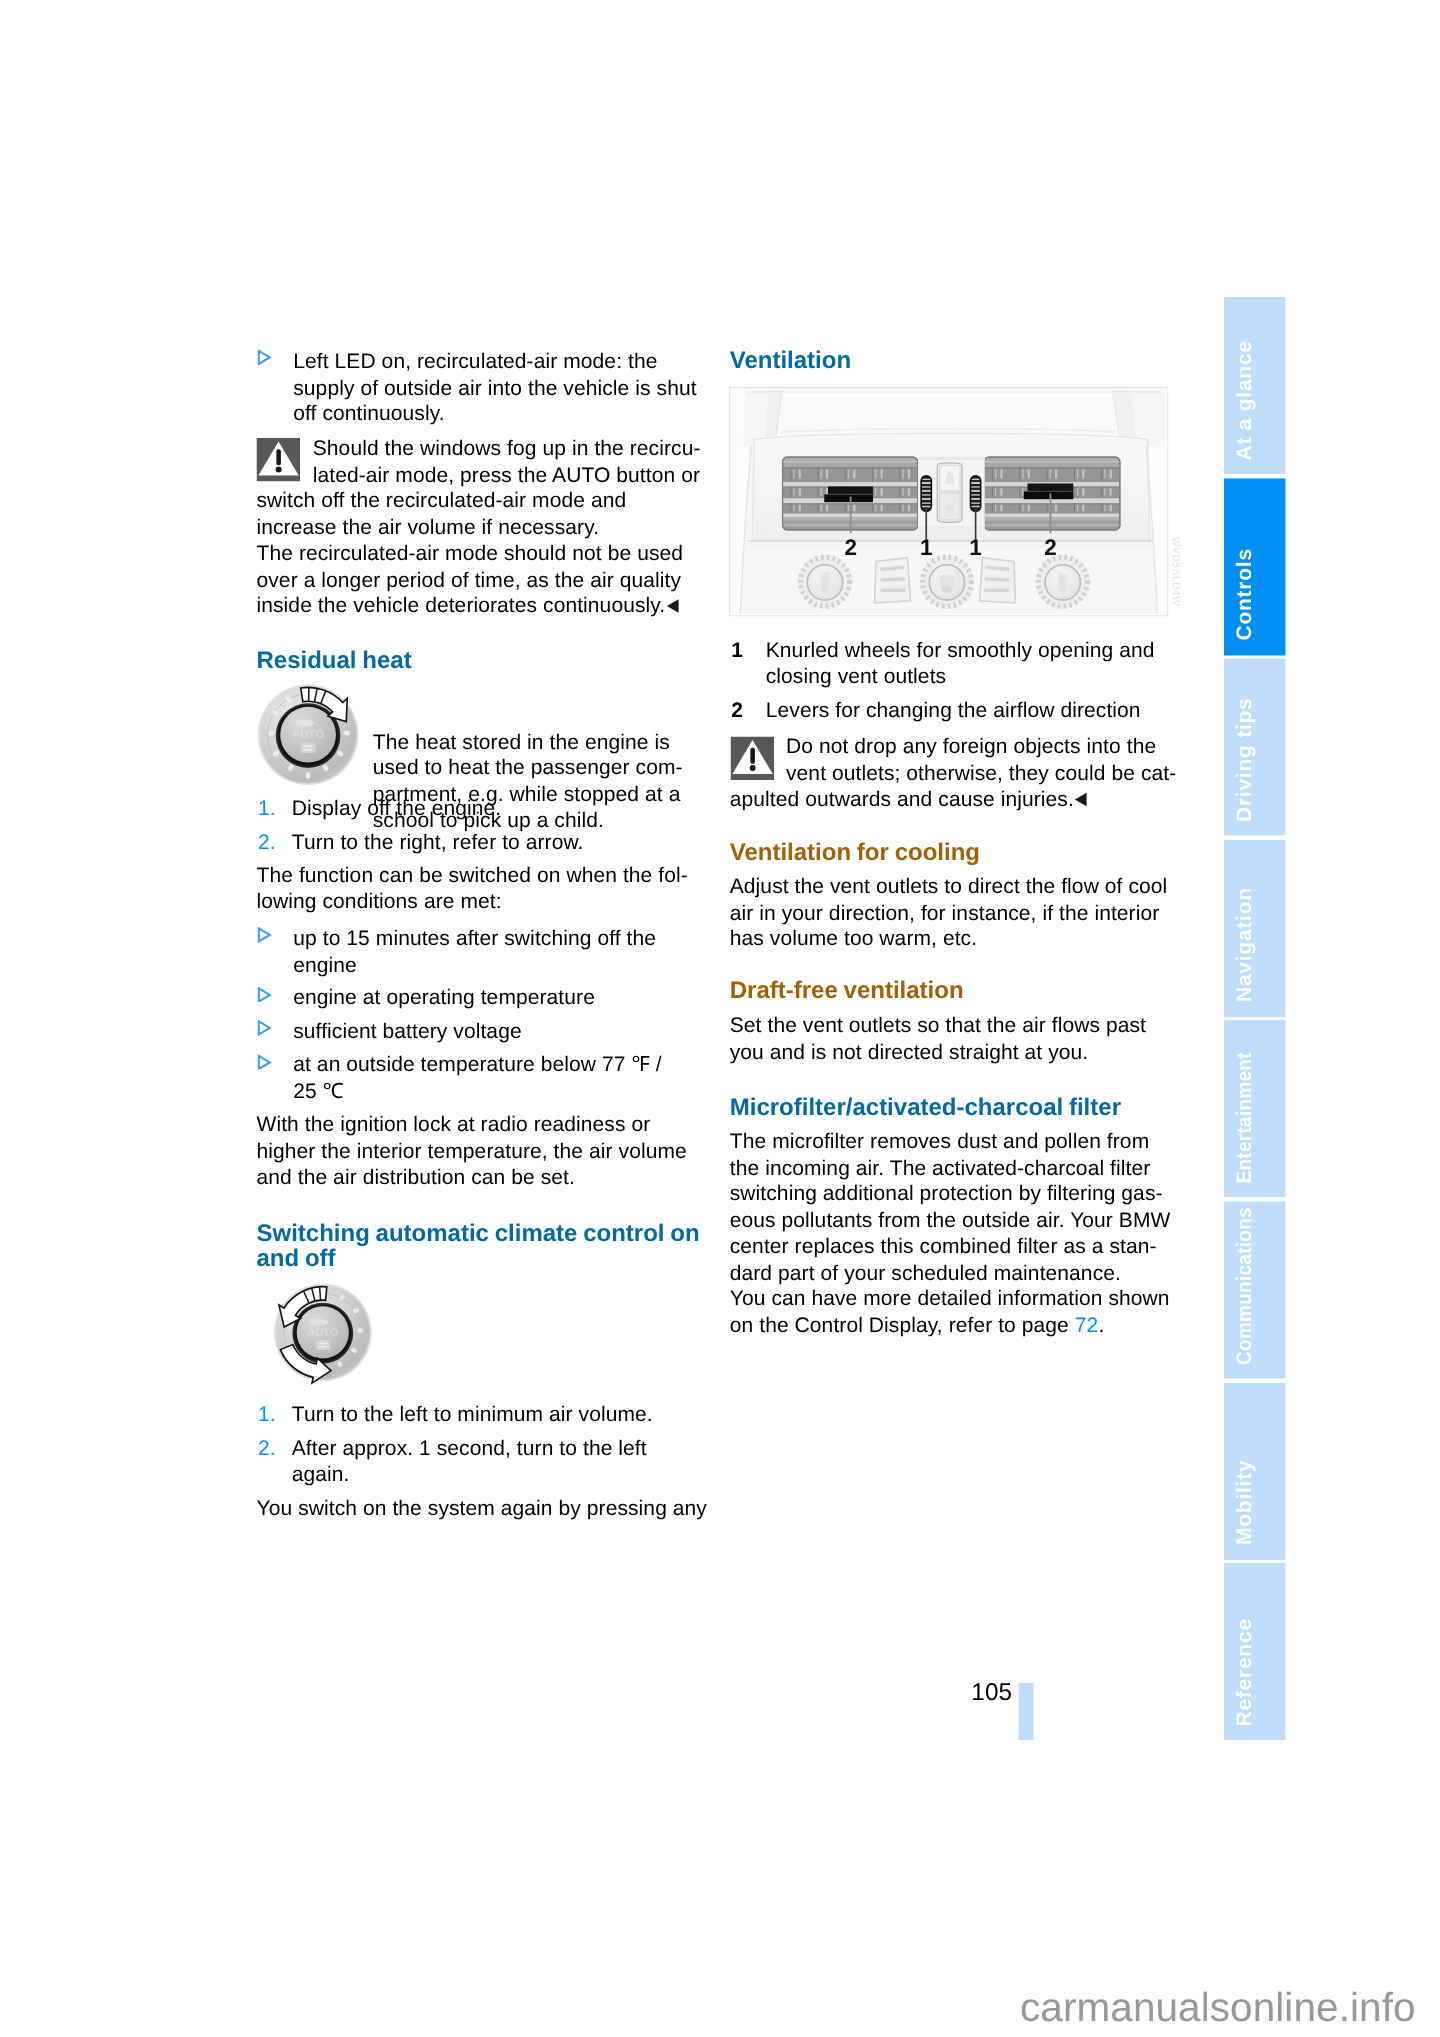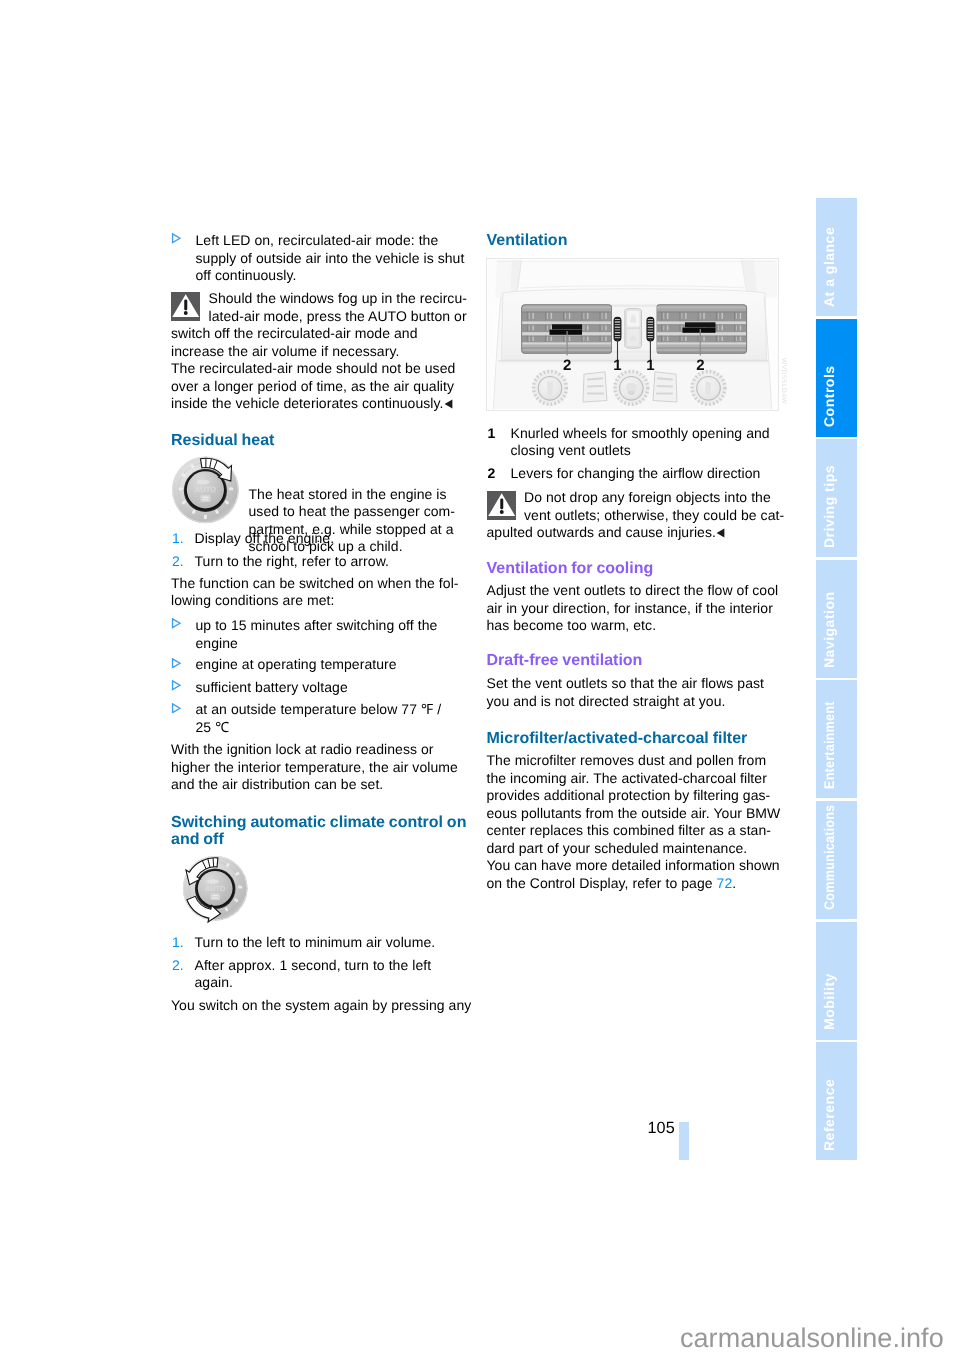--- a/index.html
+++ b/index.html
@@ -11,21 +11,21 @@
 
   
   .col{position:absolute;font-size:14px;line-height:17.5px;letter-spacing:0.06px;}
   .colL{left:171px;top:1px;width:300px;}
   .colR{left:486.5px;top:1px;width:300px;}
   .blk{position:absolute;left:0;}
   .col div{white-space:nowrap;}
 
   h2.sec{font-size:16px;font-weight:bold;color:#0369a1;margin:0;padding:0;
          line-height:17.5px;letter-spacing:0px;word-spacing:-0.6px;}
-  h3.sub{font-size:16px;font-weight:bold;color:#8b5cf6;margin:0;padding:0;
+  h3.sub{font-size:16px;font-weight:bold;color:#a16207;margin:0;padding:0;
          line-height:17.5px;letter-spacing:0px;word-spacing:-0.6px;}
   .col div{white-space:nowrap;}
 
   .bullet{position:absolute;left:0;padding-left:24.5px;}
   .bullet .tri{position:absolute;left:0.4px;top:1.4px;width:10.5px;height:10.5px;}
   .li{position:absolute;left:0;padding-left:23.5px;}
   .li .n{position:absolute;left:1px;top:0;color:#0090f5;}
   .lg{position:absolute;left:0;padding-left:24px;}
   .lg .n{position:absolute;left:1px;top:0;color:#000;font-weight:bold;}
 
@@ -191,34 +191,34 @@
       <div class="ind">vent outlets; otherwise, they could be cat-</div>
       <div><span>apulted outwards and cause injuries.</span><svg class="endarr" viewBox="0 0 9 10">
             <path d="M8.4 0.5 L8.4 9.5 L0.6 5 Z" fill="#1a1a1a"></path>
           </svg></div>
     </div>
 
     <h3 class="sub blk" style="top:558.5px;">Ventilation for cooling</h3>
     <div class="blk" style="top:581px;">
       <div>Adjust the vent outlets to direct the flow of cool</div>
       <div>air in your direction, for instance, if the interior</div>
-      <div>has become too warm, etc.</div>
+      <div>has volume too warm, etc.</div>
     </div>
 
     <h3 class="sub blk" style="top:650.5px;">Draft-free ventilation</h3>
     <div class="blk" style="top:674px;">
       <div>Set the vent outlets so that the air flows past</div>
       <div>you and is not directed straight at you.</div>
     </div>
 
     <h2 class="sec blk" style="top:728.5px;">Microfilter/activated-charcoal filter</h2>
     <div class="blk" style="top:751px;">
       <div>The microfilter removes dust and pollen from</div>
       <div>the incoming air. The activated-charcoal filter</div>
-      <div>provides additional protection by filtering gas-</div>
+      <div>switching additional protection by filtering gas-</div>
       <div>eous pollutants from the outside air. Your BMW</div>
       <div>center replaces this combined filter as a stan-</div>
       <div>dard part of your scheduled maintenance.</div>
       <div>You can have more detailed information shown</div>
       <div><span>on the Control Display, refer to page </span><span class="ref">72</span><span>.</span></div>
     </div>
   </div>
 
   <div class="figTop">
   <svg width="293" height="153" viewBox="0 0 293 153">

